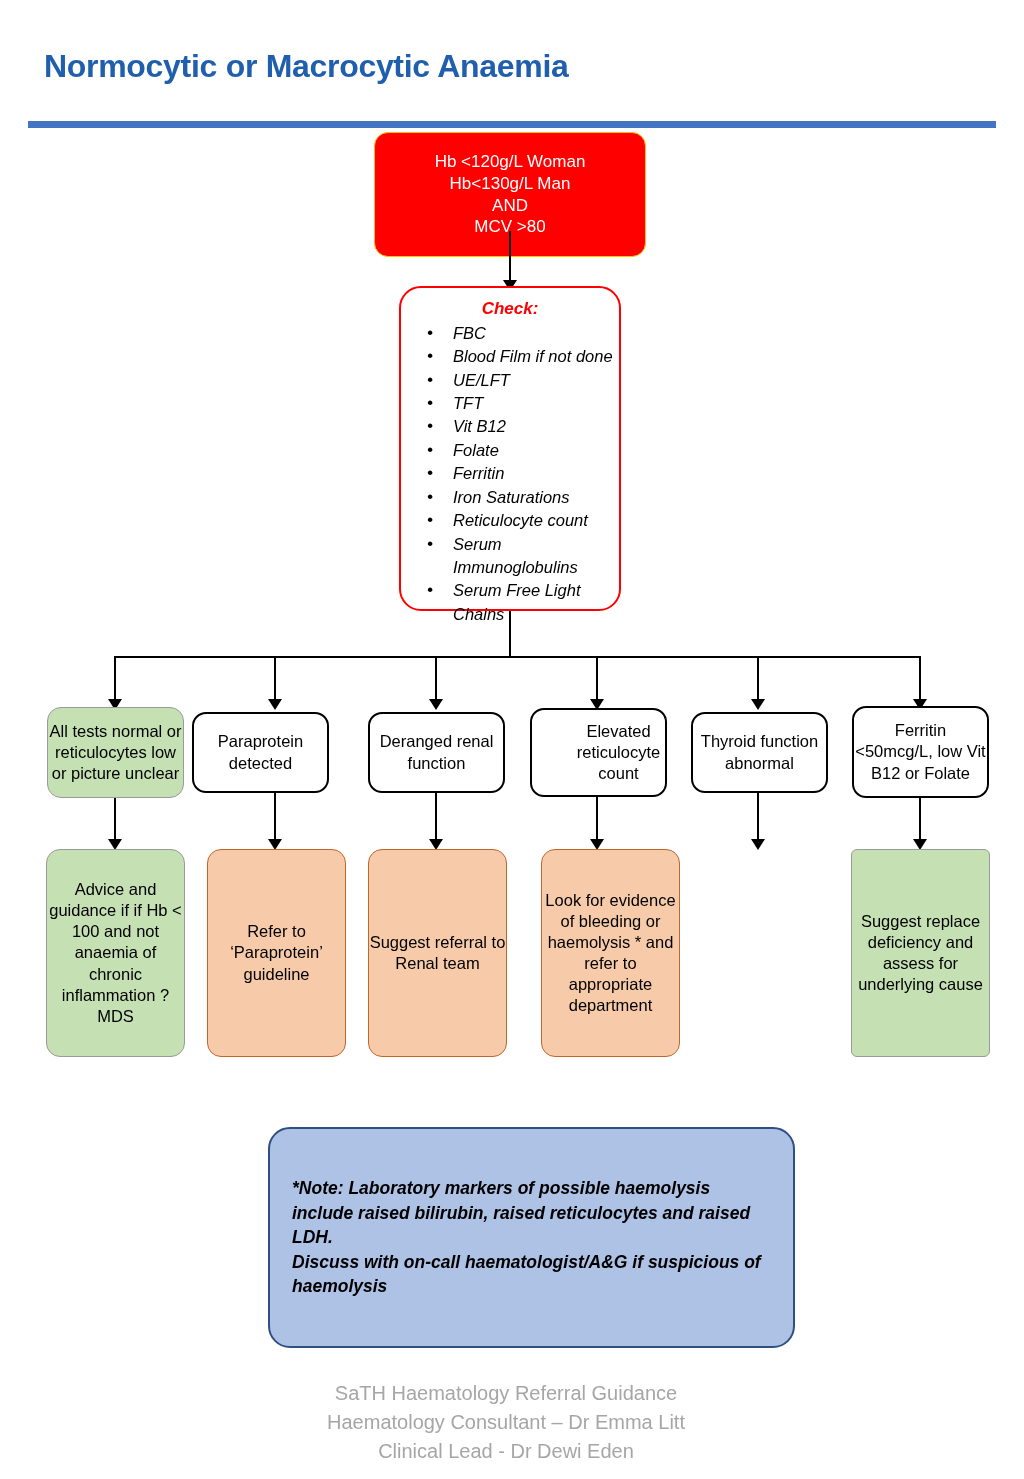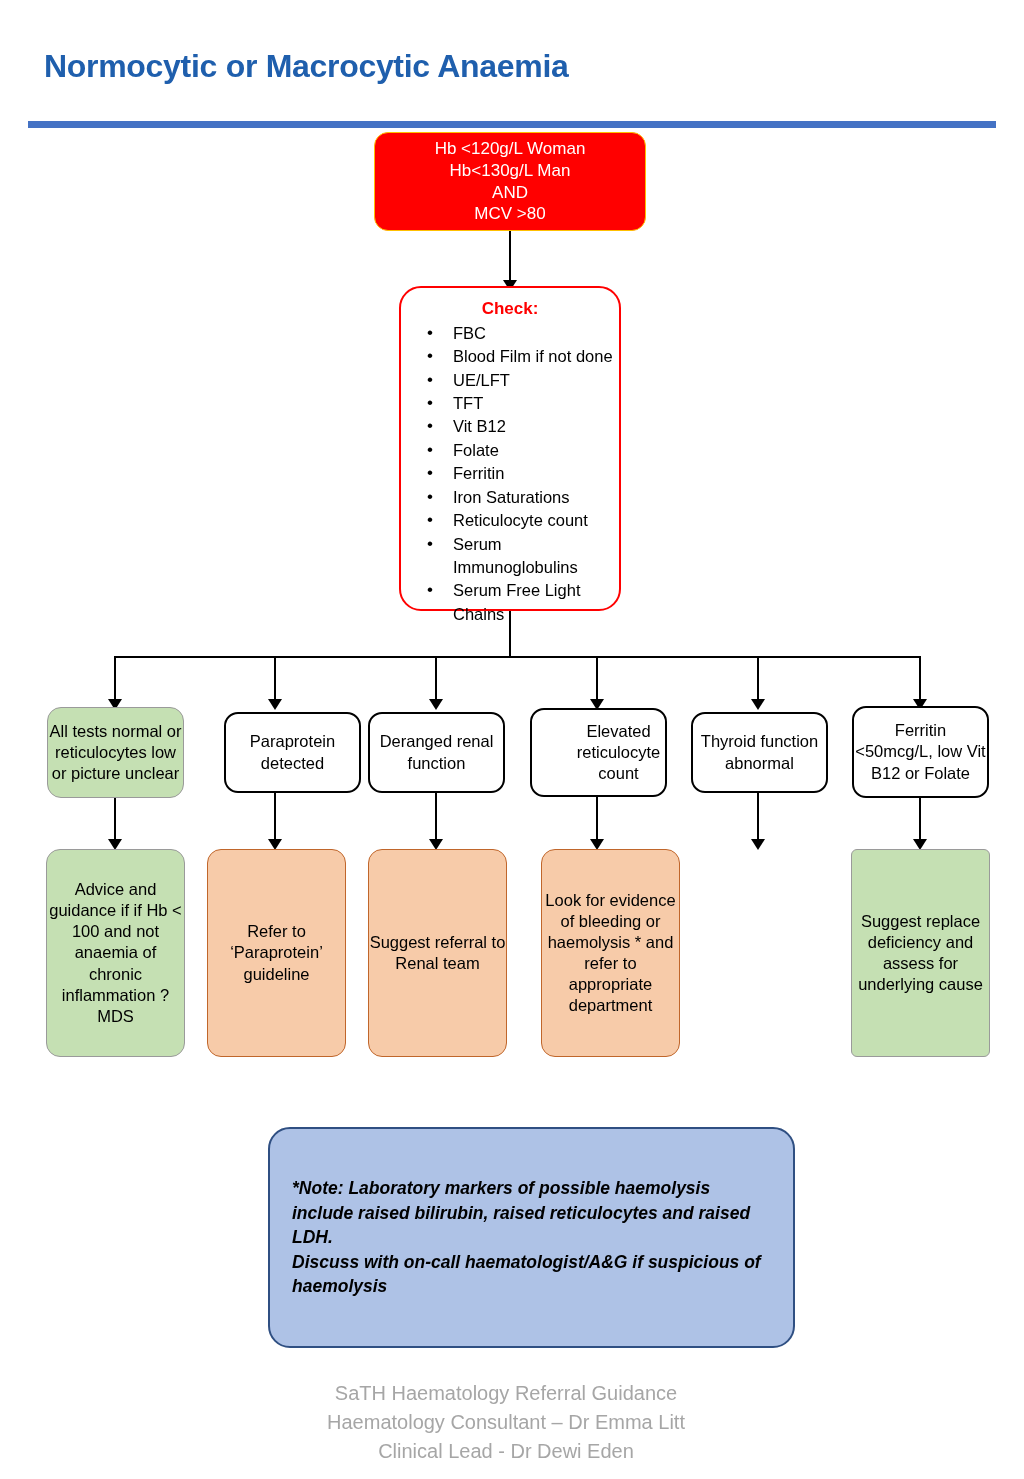--- a/index.html
+++ b/index.html
@@ -68,20 +68,21 @@
   .node.checkbox {
     background: #ffffff;
     border: 2px solid #FF0000;
     border-radius: 22px;
     color: #000000;
     font-size: 16.5px;
     align-items: flex-start;
     justify-content: flex-start;
     padding: 10px 8px 8px 8px;
     flex-direction: column;
+    font-style: italic;
   }
   .check-title {
     width: 100%;
     text-align: center;
     font-weight: bold;
     color: #FF0000;
     font-size: 17px;
     margin-bottom: 2px;
   }
   ul.check-list {
@@ -183,21 +184,21 @@
   }
 </style>
 </head>
 <body>
 
 <div id="page">
 
   <div id="page-title">Normocytic or Macrocytic Anaemia</div>
   <div id="title-rule"></div>
 
-  <div class="node red" style="left:374px; top:132px; width:272px; height:99px;">
+  <div class="node red" style="left:374px; top:132px; width:272px; height:125px;">
     <span class="txt">Hb &lt;120g/L Woman
 Hb&lt;130g/L Man
 AND
 MCV &gt;80</span>
   </div>
 
   <div class="vline" style="left:509px; top:231px; height:54px;"></div>
   <div class="arrowhead" style="left:503px; top:280px;"></div>
 
   <div class="node checkbox" style="left:399px; top:286px; width:222px; height:325px;">
@@ -234,21 +235,21 @@
 
   <div class="vline" style="left:757px; top:656px; height:48px;"></div>
   <div class="arrowhead" style="left:751px; top:699px;"></div>
 
   <div class="vline" style="left:919px; top:656px; height:48px;"></div>
   <div class="arrowhead" style="left:913px; top:699px;"></div>
 
   <div class="node green" style="left:47px; top:707px; width:137px; height:91px;">
     <span class="txt">All tests normal or reticulocytes low or picture unclear</span>
   </div>
-  <div class="node white" style="left:224px; top:712px; width:137px; height:81px;">
+  <div class="node white" style="left:192px; top:712px; width:137px; height:81px;">
     <span class="txt">Paraprotein detected</span>
   </div>
   <div class="node white" style="left:368px; top:712px; width:137px; height:81px;">
     <span class="txt">Deranged renal function</span>
   </div>
   <div class="node white" style="left:530px; top:708px; width:137px; height:89px;padding-left:40px;">
     <span class="txt">Elevated reticulocyte count</span>
   </div>
   <div class="node white" style="left:691px; top:712px; width:137px; height:81px;">
     <span class="txt">Thyroid function abnormal</span>

